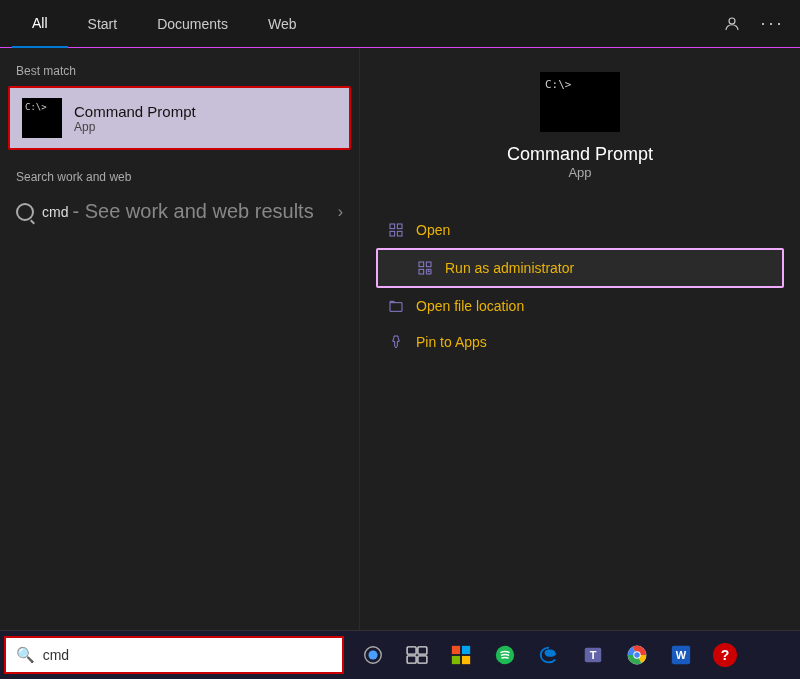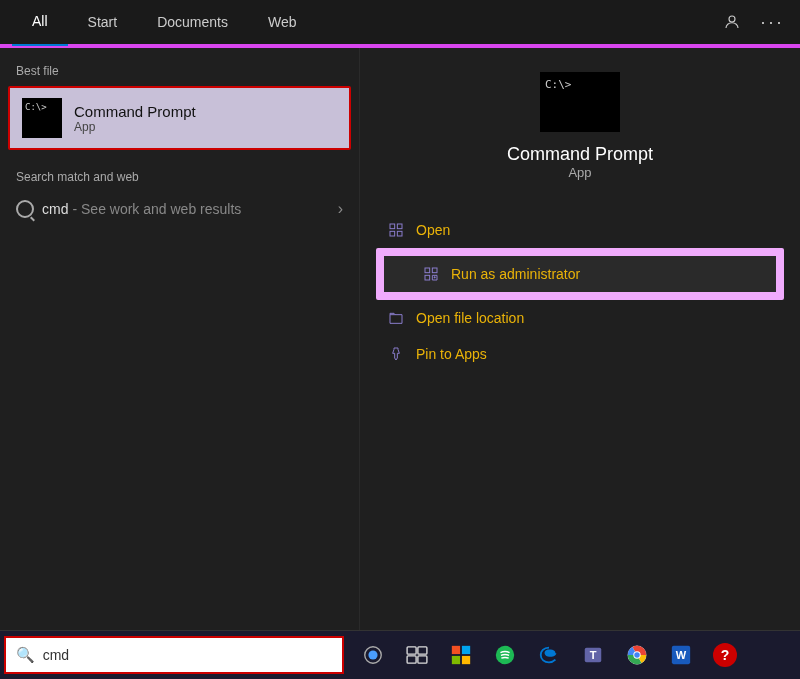--- a/index.html
+++ b/index.html
@@ -24,21 +24,21 @@
       flex-direction: column;
     }
 
     
     .nav-bar {
       background: #1a1a1a;
       display: flex;
       align-items: center;
       padding: 0 12px;
       height: 48px;
-      border-bottom: 4px solid #d946ef;
+      border-bottom: 1px solid #d946ef;
     }
 
     .nav-tabs {
       display: flex;
       gap: 0;
       flex: 1;
     }
 
     .nav-tab {
       color: #ccc;
@@ -186,21 +186,21 @@
       transform: rotate(45deg);
     }
 
     .search-web-term {
       font-size: 14px;
       color: #ddd;
     }
 
     .search-web-desc {
       color: #888;
-      font-size: 14px;
+      font-size: 20px;
       margin-left: 4px;
     }
 
     .search-arrow {
       margin-left: auto;
       color: #888;
       font-size: 16px;
     }
 
     
@@ -262,21 +262,21 @@
       display: flex;
       align-items: center;
       padding: 8px 10px;
       cursor: pointer;
       color: #eab308;
       font-size: 14px;
       border-radius: 2px;
     }
 
     .context-item.highlighted {
-      border: 8px solid #f0abfc;
+      border: 2px solid #f0abfc;
       background: rgba(255,255,255,0.05);
       padding-left: 37px;
     }
 
     .context-item-icon {
       width: 20px;
       height: 20px;
       margin-right: 10px;
       flex-shrink: 0;
       display: flex;
@@ -400,31 +400,31 @@
       </div>
       <div class="nav-icon-btn">
         <span style="color:#ccc;font-size:18px;letter-spacing:2px">···</span>
       </div>
     </div>
   </div>
 
   <div class="main-content">
 
     <div class="left-panel">
-      <div class="section-label">Best file</div>
+      <div class="section-label">Best match</div>
 
       <div class="best-match-item">
         <div class="best-match-icon"></div>
         <div class="best-match-text">
           <span class="best-match-title">Command Prompt</span>
           <span class="best-match-subtitle">App</span>
         </div>
       </div>
 
-      <div class="section-divider">Search match and web</div>
+      <div class="section-divider">Search work and web</div>
 
       <div class="search-web-item">
         <div class="search-icon-circle"></div>
         <span class="search-web-term">cmd</span>
         <span class="search-web-desc">- See work and web results</span>
         <span class="search-arrow">›</span>
       </div>
     </div>
 
     <div class="right-panel">

